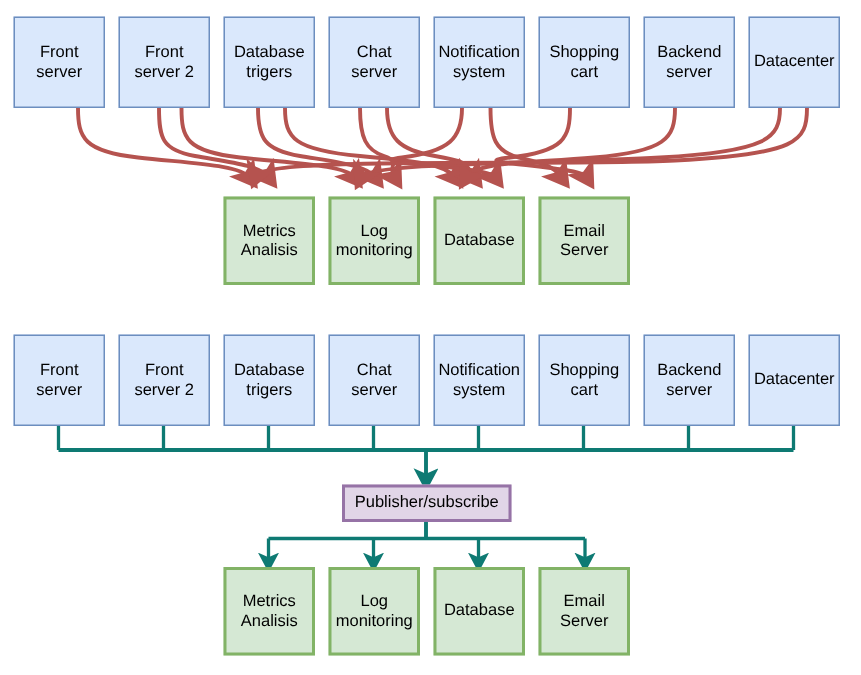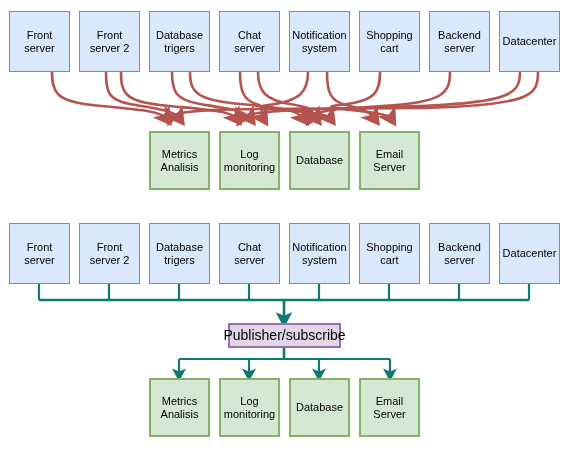--- a/index.html
+++ b/index.html
@@ -45,21 +45,21 @@
     background: #dae8fc;
     border: 1.6px solid #6c8ebf;
   }
   .node.green {
     background: #d5e8d4;
     border: 2px solid #82b366;
   }
   .node.purple {
     background: #e1d5e7;
     border: 2px solid #9673a6;
-    font-size: 14px;
+    font-size: 11px;
   }
   .node .label {
     display: block;
     padding: 0 1px;
   }
 </style>
 </head>
 <body>
 
 <div id="canvas">

